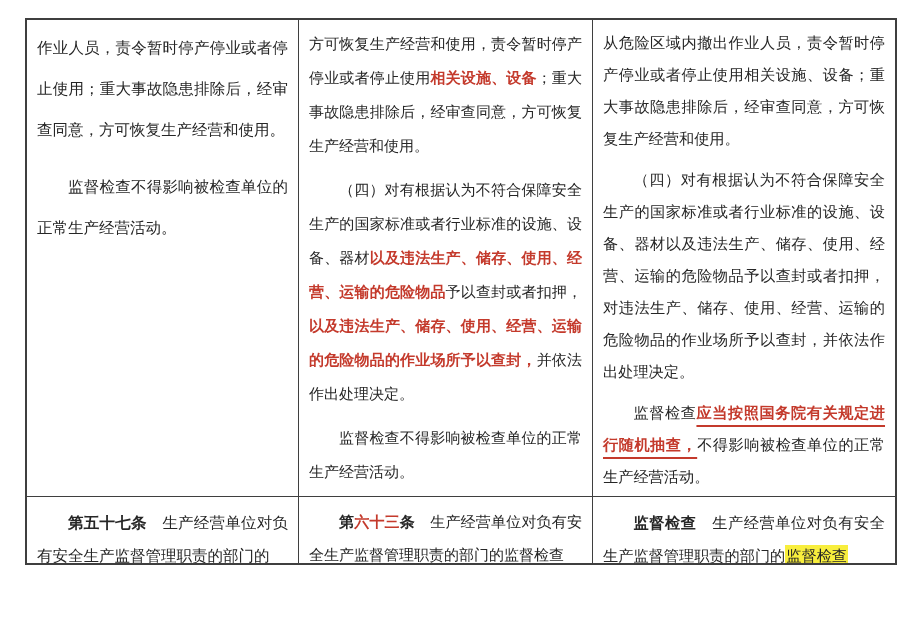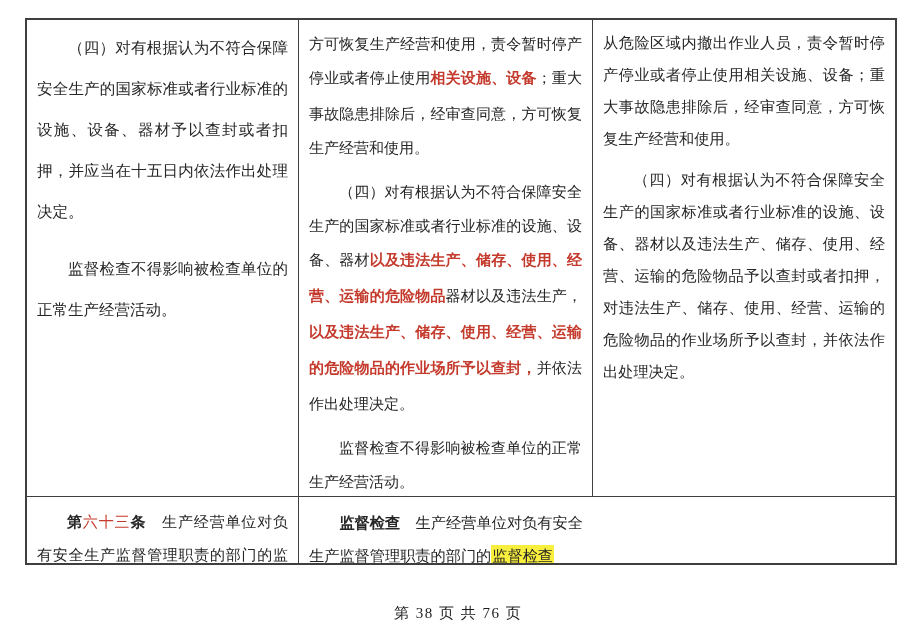--- a/index.html
+++ b/index.html
@@ -41,29 +41,29 @@
   }
   .cell.bcol{border-right:1px solid var(--border);}
   .cell.brow{border-bottom:1.5px solid var(--border);}
   .col0{--fs:15.5px;--lh:41px;--pg:16px;}
   .col1{--fs:15px;--lh:34px;--pg:10px;}
   .col2{--fs:15.2px;--lh:32px;--pg:9px;}
   .rowB{--lh:33px;--pg:0px;padding-top:9px;}
   .cell p{margin:0 0 var(--pg,10px) 0;}
   .cell p.indent{text-indent:2em;}
   .run{color:inherit;}
-  .run-red{color:var(--red);font-weight:700;font-family:Liberation Mono, monospace;}
+  .run-red{color:var(--red);font-weight:700;}
   .run-red-u{
     color:var(--red);font-weight:700;
     text-decoration:underline;
     text-decoration-thickness:2px;
     text-underline-offset:7px;
   }
   .run-bold{font-weight:700;}
-  .run-bold-red{font-weight:400;color:var(--red);}
+  .run-bold-red{font-weight:700;color:var(--red);}
   .run-hl{
     background:var(--hl);
     padding:2px 1px 1px 1px;
     text-decoration:underline;
     text-decoration-color:var(--red);
     text-decoration-thickness:2px;
     text-underline-offset:5px;
   }
   .footer{
     position:absolute;left:0;right:0;top:604px;
@@ -71,33 +71,36 @@
     font-size:15px;color:#1e1e1e;
     letter-spacing:1.5px;
   }
 </style>
 </head>
 <body>
 
 <div class="page">
   <div class="law-table">
     <div class="cell col0 brow bcol">
-        <p class="indent"><span class="run">（四）对有根据认为不符合保障安全生产的国家标准或者行业标准的设施、设备、器材予以查封或者扣押，并应当在十五日内依法作出处理决定。</span></p>
+        <p class=""><span class="run">作业人员，责令暂时停产停业或者停止使用；重大事故隐患排除后，经审查同意，方可恢复生产经营和使用。</span></p>
         <p class="indent"><span class="run">监督检查不得影响被检查单位的正常生产经营活动。</span></p>
       </div>
     <div class="cell col1 brow bcol">
         <p class=""><span class="run">方可恢复生产经营和使用，责令暂时停产停业或者停止使用</span><span class="run run-red">相关设施、设备</span><span class="run">；重大事故隐患排除后，经审查同意，方可恢复生产经营和使用。</span></p>
-        <p class="indent"><span class="run">（四）对有根据认为不符合保障安全生产的国家标准或者行业标准的设施、设备、器材</span><span class="run run-red">以及违法生产、储存、使用、经营、运输的危险物品</span><span class="run">器材以及违法生产，</span><span class="run run-red">以及违法生产、储存、使用、经营、运输的危险物品的作业场所予以查封，</span><span class="run">并依法作出处理决定。</span></p>
+        <p class="indent"><span class="run">（四）对有根据认为不符合保障安全生产的国家标准或者行业标准的设施、设备、器材</span><span class="run run-red">以及违法生产、储存、使用、经营、运输的危险物品</span><span class="run">予以查封或者扣押，</span><span class="run run-red">以及违法生产、储存、使用、经营、运输的危险物品的作业场所予以查封，</span><span class="run">并依法作出处理决定。</span></p>
         <p class="indent"><span class="run">监督检查不得影响被检查单位的正常生产经营活动。</span></p>
       </div>
     <div class="cell col2 brow">
         <p class=""><span class="run">从危险区域内撤出作业人员，责令暂时停产停业或者停止使用相关设施、设备；重大事故隐患排除后，经审查同意，方可恢复生产经营和使用。</span></p>
         <p class="indent"><span class="run">（四）对有根据认为不符合保障安全生产的国家标准或者行业标准的设施、设备、器材以及违法生产、储存、使用、经营、运输的危险物品予以查封或者扣押，对违法生产、储存、使用、经营、运输的危险物品的作业场所予以查封，并依法作出处理决定。</span></p>
+        <p class="indent"><span class="run">监督检查</span><span class="run run-red-u">应当按照国务院有关规定进行随机抽查，</span><span class="run">不得影响被检查单位的正常生产经营活动。</span></p>
+      </div>
+    <div class="cell col0 rowB bcol">
+        <p class="indent"><span class="run run-bold">第五十七条</span><span class="run">　生产经营单位对负有安全生产监督管理职责的部门的</span></p>
       </div>
     <div class="cell col1 rowB bcol">
         <p class="indent"><span class="run run-bold">第</span><span class="run run-bold-red">六十三</span><span class="run run-bold">条</span><span class="run">　生产经营单位对负有安全生产监督管理职责的部门的监督检查</span></p>
       </div>
     <div class="cell col2 rowB">
         <p class="indent"><span class="run run-bold">监督检查</span><span class="run">　生产经营单位对负有安全生产监督管理职责的部门的</span><span class="run run-hl">监督检查</span></p>
       </div>
   </div>
-  <div class="footer">第 38 页 共 76 页</div>
 </div>
 
 </body></html>

